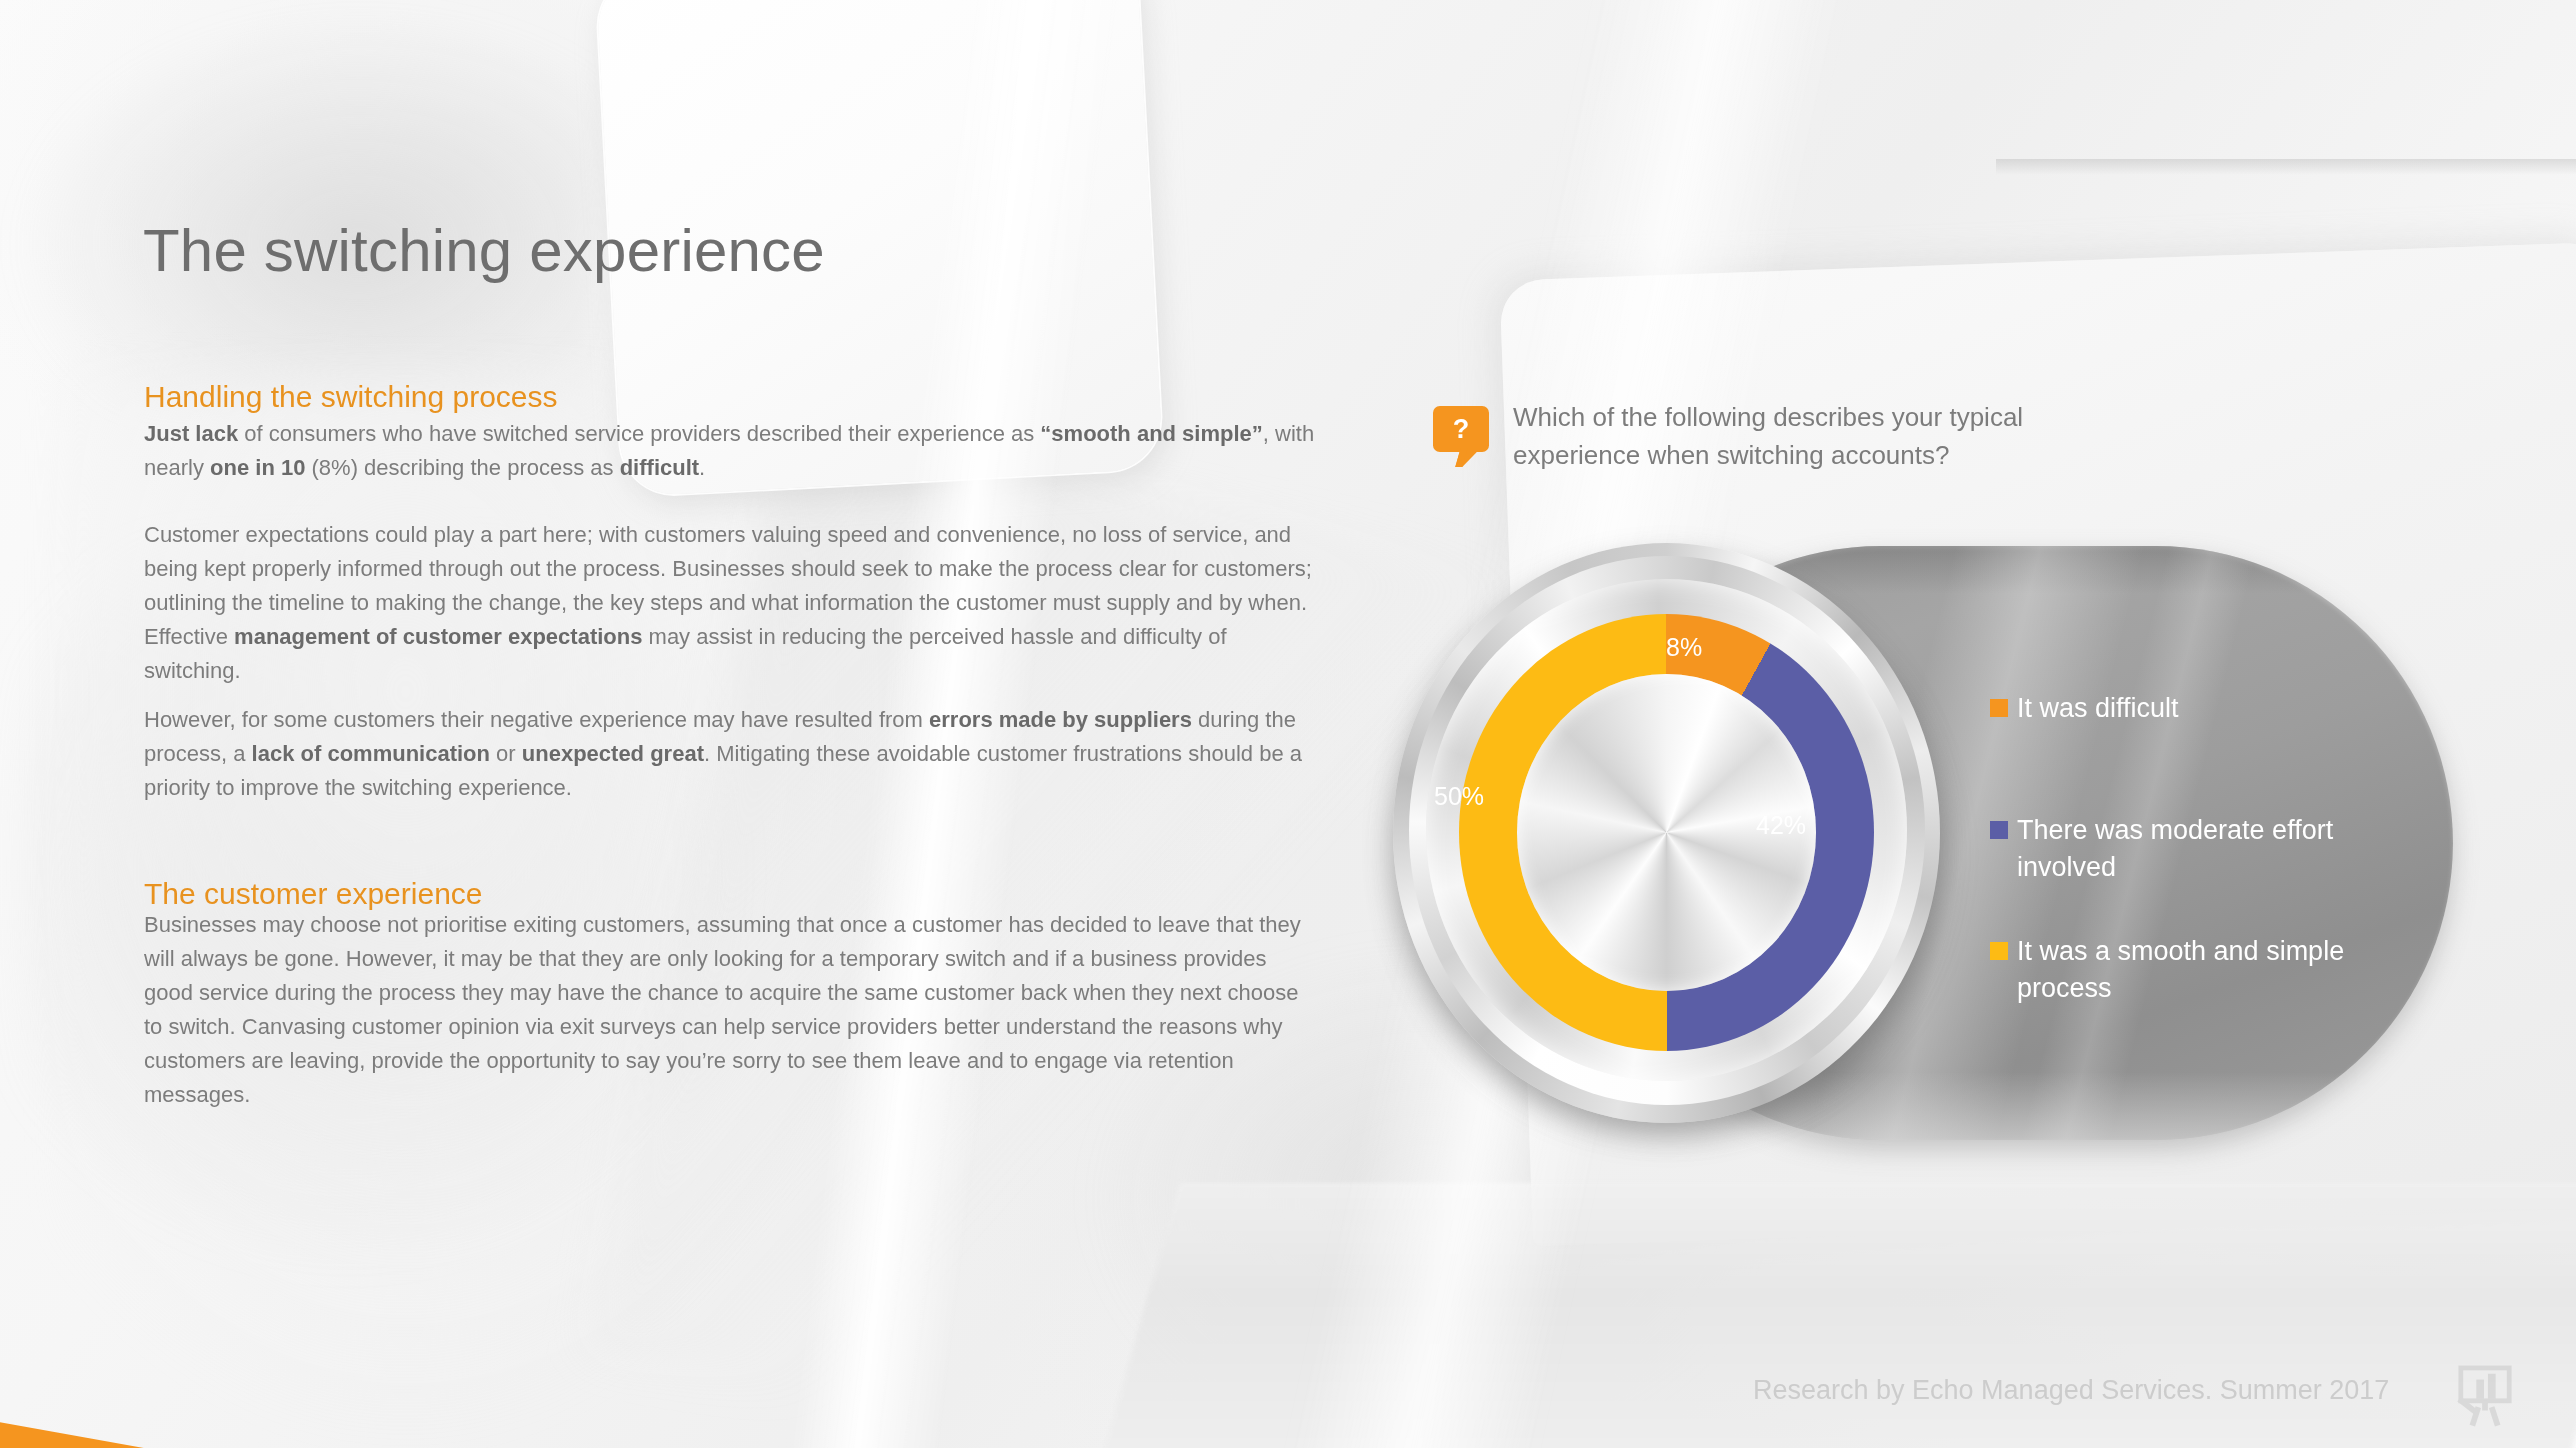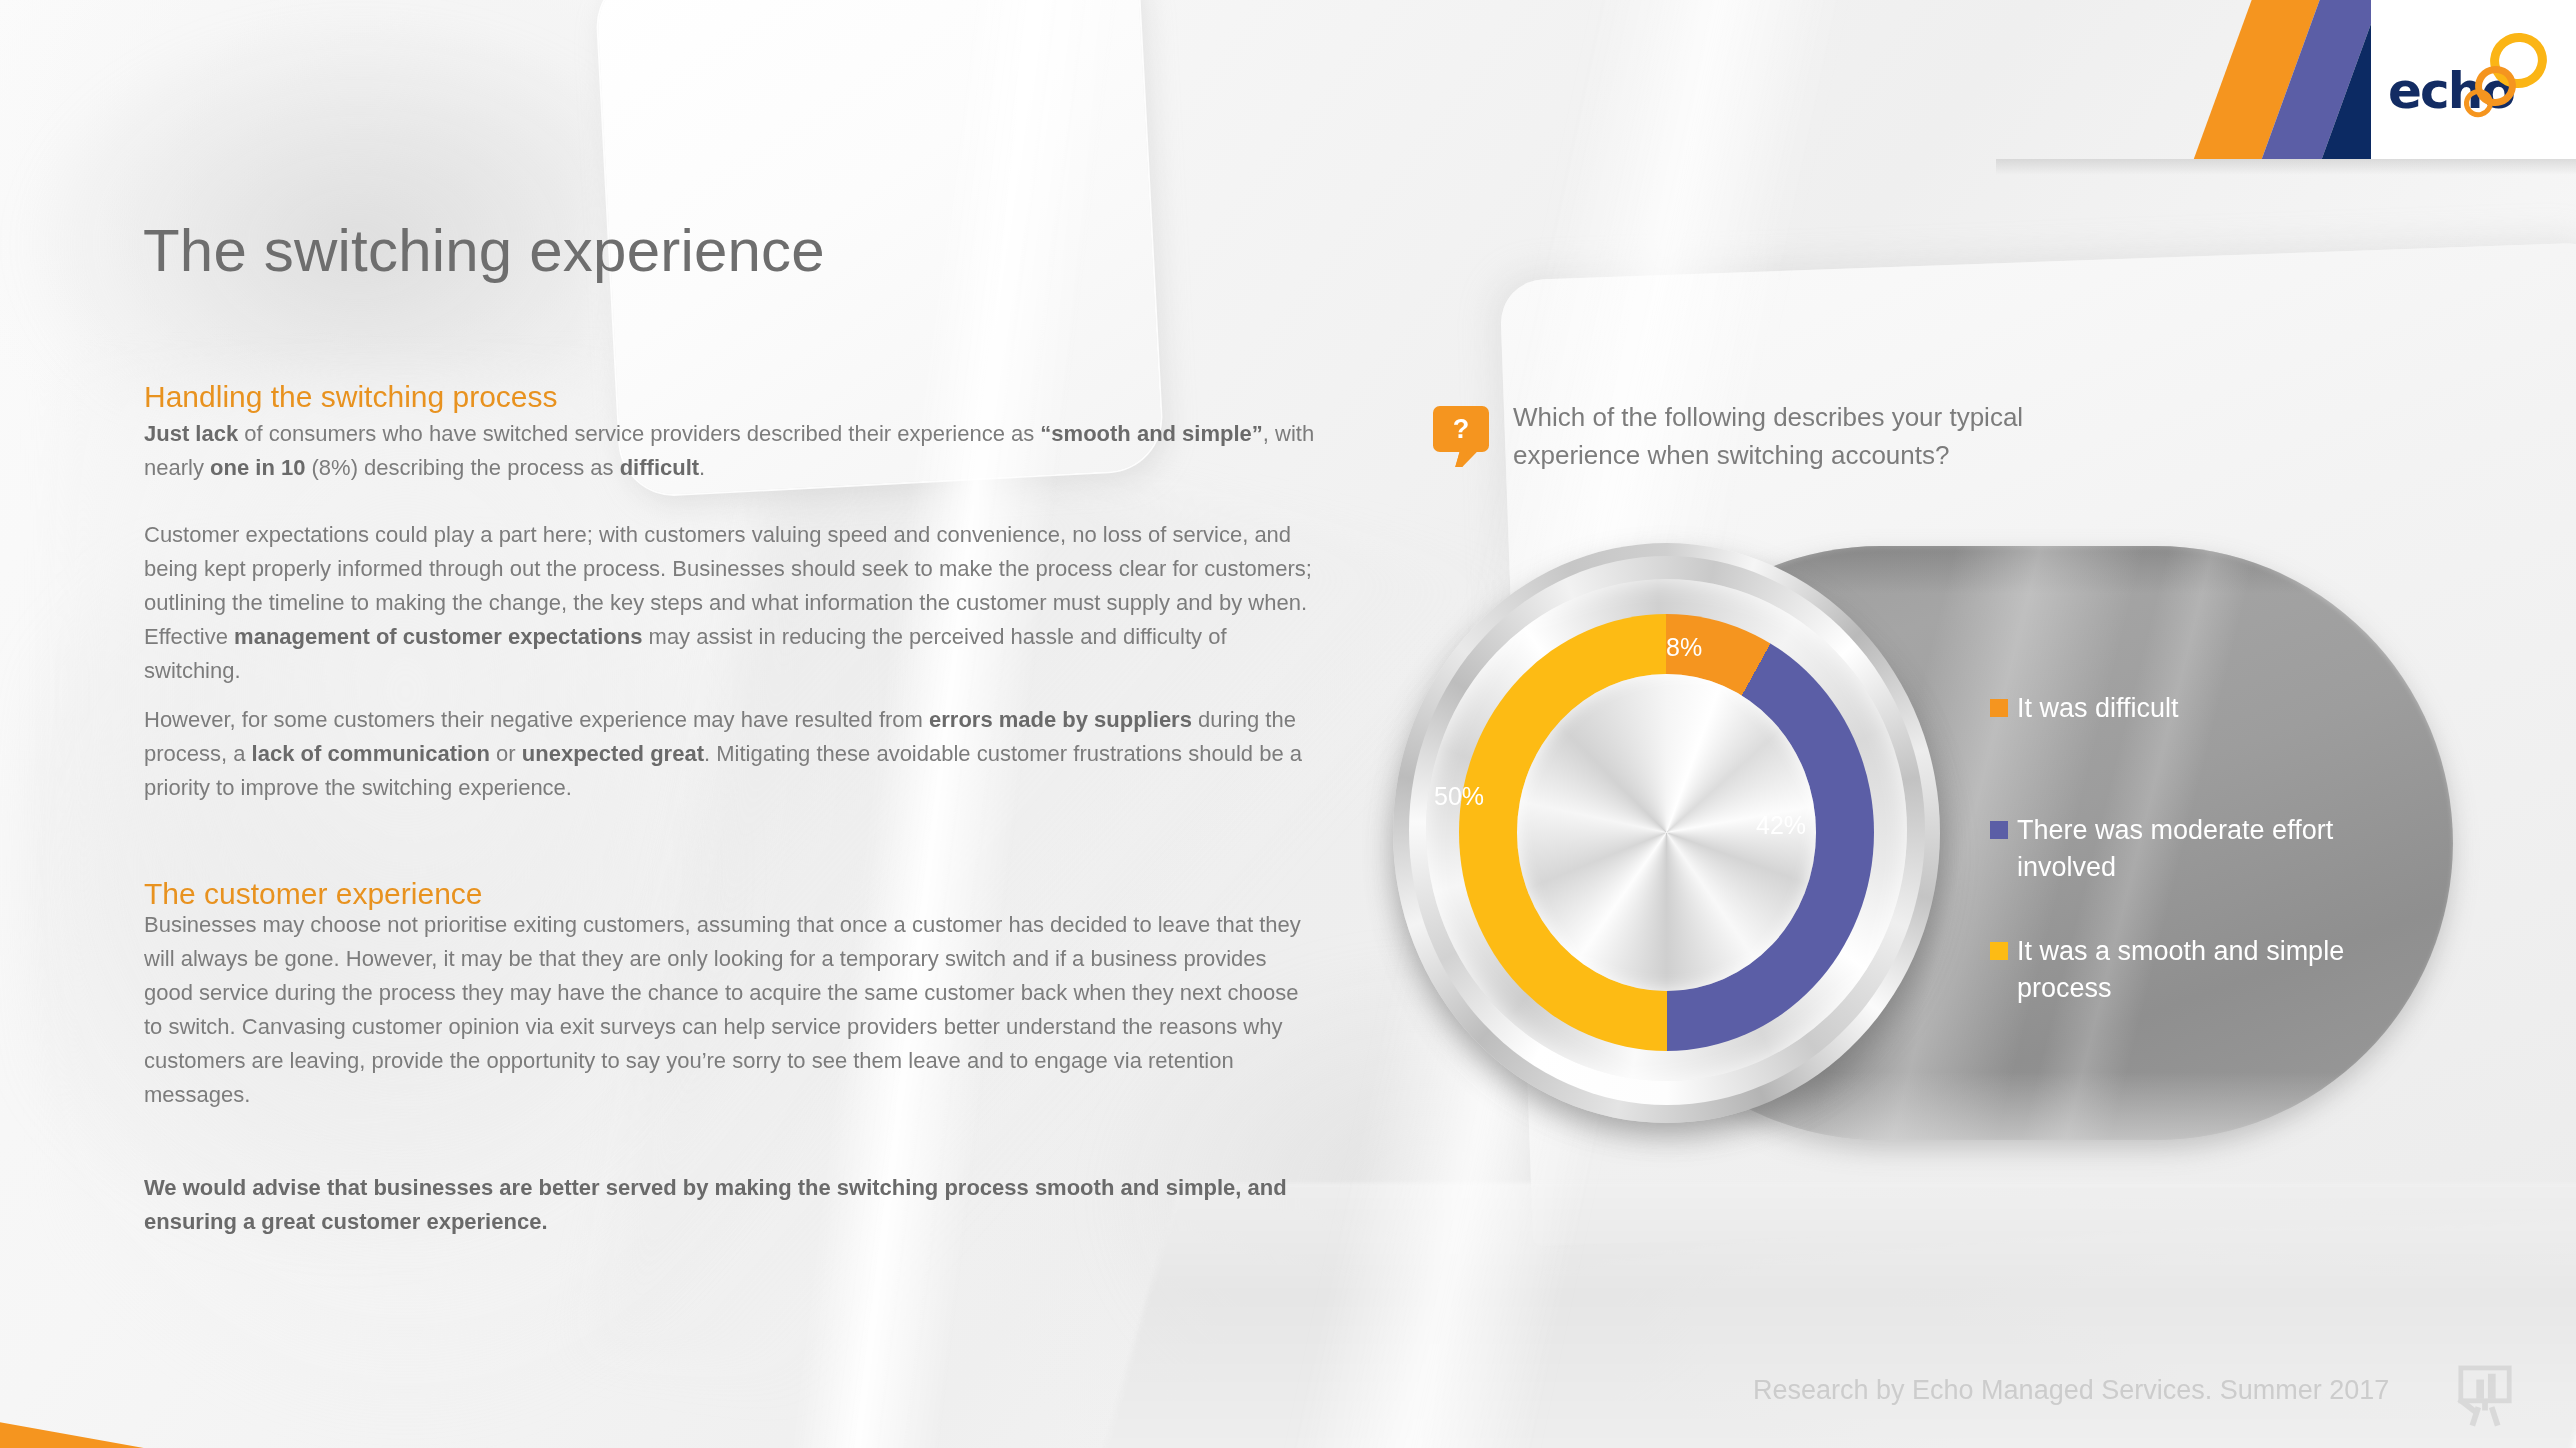--- a/index.html
+++ b/index.html
@@ -245,48 +245,35 @@
   <div class="bg-shape bg-dark2"></div>
   <div class="bg-shape bg-dark3"></div>
   <div class="bg-shape bg-hand"></div>
   <div class="bg-shape bg-hand2"></div>
   <div class="bg-shape bg-phone"></div>
   <div class="bg-shape bg-laptop"></div>
   <div class="bg-shape bg-laptop-base"></div>
   <div class="bg-shape bg-streak"></div>
   <div class="bg-shape bg-streak2"></div>
 
-  <div class="tr-wrap">
-    <div class="tr-stripe tr-s1"></div>
-    <div class="tr-stripe tr-s2"></div>
-    <div class="tr-stripe tr-s3"></div>
-    <div class="tr-plate"></div>
-    <div class="logo">
-      <div class="logo-word">echo</div>
-      <div class="ring ring-a"></div>
-      <div class="ring ring-b"></div>
-      <div class="ring ring-c"></div>
-    </div>
-  </div>
   <div class="tr-shadow"></div>
 
   <div class="title">The switching experience</div>
 
   <div class="subhead sub1">Handling the switching process</div>
 
   <div class="para p1"><b>Just lack</b><span> of consumers who have switched service providers described their experience as </span><b>“smooth and simple”</b><span>, with nearly </span><b>one in 10</b><span> (8%) describing the process as </span><b>difficult</b><span>.</span></div>
 
   <div class="para p2"><span>Customer expectations could play a part here; with customers valuing speed and convenience, no loss of service, and being kept properly informed through out the process.  Businesses should seek to make the process clear for customers; outlining the timeline to making the change, the key steps and what information the customer must supply and by when.  Effective </span><b>management of customer expectations</b><span> may assist in reducing the perceived hassle and difficulty of switching.</span></div>
 
   <div class="para p3"><span>However, for some customers their negative experience may have resulted from </span><b>errors made by suppliers</b><span> during the process, a </span><b>lack of communication</b><span> or </span><b>unexpected great</b><span>.  Mitigating these avoidable customer frustrations should be a priority to improve the switching experience.</span></div>
 
   <div class="subhead sub2">The customer experience</div>
 
   <div class="para p4">Businesses may choose not prioritise exiting customers, assuming that once a customer has decided to leave that they will always be gone.  However, it may be that they are only looking for a temporary switch and if a business provides good service during the process they may have the chance to acquire the same customer back when they next choose to switch. Canvasing customer opinion via exit surveys can help service providers better understand the reasons why customers are leaving, provide the opportunity to say you’re sorry to see them leave and to engage via retention messages.</div>
-  <div class="para p5">We would advise that businesses are better served by making the switching process smooth and simple, and ensuring a great customer experience.</div>
 
   <div class="q-wrap">
     <div class="q-bubble"></div>
     <div class="q-mark">?</div>
     <div class="q-text">Which of the following describes your typical experience when switching accounts?</div>
   </div>
 
   <div class="capsule">
     <div class="capsule-top"></div>
     <div class="capsule-sheen"></div>

